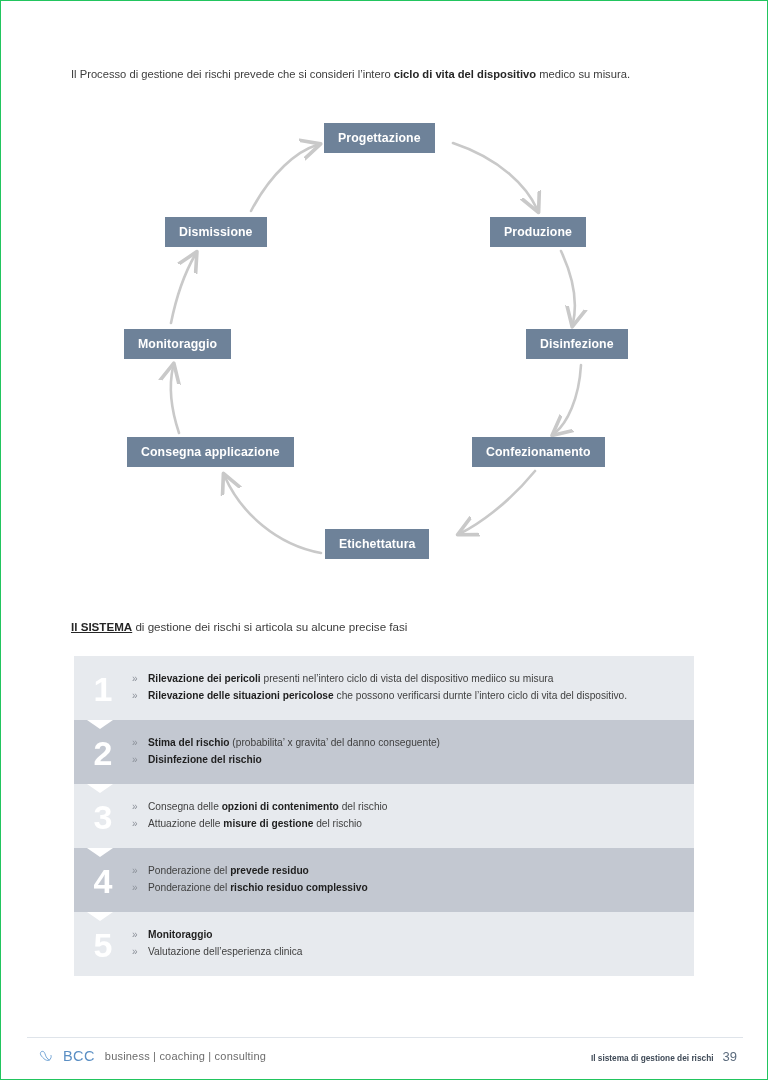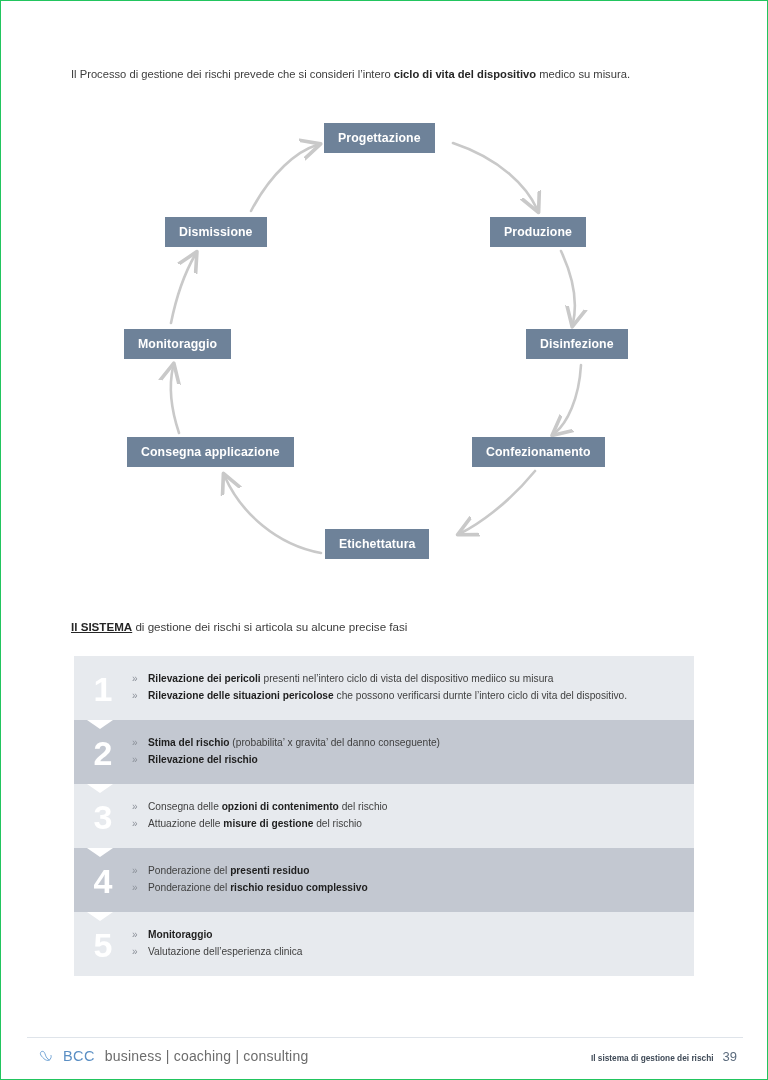--- a/index.html
+++ b/index.html
@@ -106,21 +106,21 @@
   }
   .footer-left {
     position: absolute; left: 38px; top: 1047px;
     display: flex; align-items: center; gap: 10px;
   }
   .logo-mark { width: 14px; height: 14px; display: block; }
   .logo-bcc {
     font-size: 14.5px; color: #5b8fc4; letter-spacing: .4px;
     font-family: "Liberation Sans", sans-serif;
   }
-  .logo-tag { font-size: 14px; color: #6c6c6c; letter-spacing: .2px; }
+  .logo-tag { font-size: 11px; color: #6c6c6c; letter-spacing: .2px; }
   .footer-right {
     position: absolute; right: 30px; top: 1048px;
     display: flex; align-items: baseline; gap: 9px;
   }
   .f-title { font-size: 8.3px; font-weight: bold; color: #3f4a57; }
   .f-page  { font-size: 13px; color: #5b6b7d; }
 </style>
 </head>
 <body>
 
@@ -199,21 +199,21 @@
     <div class="prow dark">
       <div class="notch"></div>
       <div class="pnum">2</div>
       <div class="plist">
         <div class="pitem">
           <span class="guillemet">»</span>
           <span class="ptext"><b>Stima del rischio</b><span> (probabilita’ x gravita’ del danno conseguente)</span></span>
         </div>
         <div class="pitem">
           <span class="guillemet">»</span>
-          <span class="ptext"><b>Rilevazione del rischio</b><span></span></span>
+          <span class="ptext"><b>Disinfezione del rischio</b><span></span></span>
         </div>
       </div>
     </div>
 
     <div class="prow light">
       <div class="notch"></div>
       <div class="pnum">3</div>
       <div class="plist">
         <div class="pitem">
           <span class="guillemet">»</span>
@@ -225,21 +225,21 @@
         </div>
       </div>
     </div>
 
     <div class="prow dark">
       <div class="notch"></div>
       <div class="pnum">4</div>
       <div class="plist">
         <div class="pitem">
           <span class="guillemet">»</span>
-          <span class="ptext"><span>Ponderazione del </span><b>presenti residuo</b><span></span></span>
+          <span class="ptext"><span>Ponderazione del </span><b>prevede residuo</b><span></span></span>
         </div>
         <div class="pitem">
           <span class="guillemet">»</span>
           <span class="ptext"><span>Ponderazione del </span><b>rischio residuo complessivo</b><span></span></span>
         </div>
       </div>
     </div>
 
     <div class="prow light">
       <div class="notch"></div>

